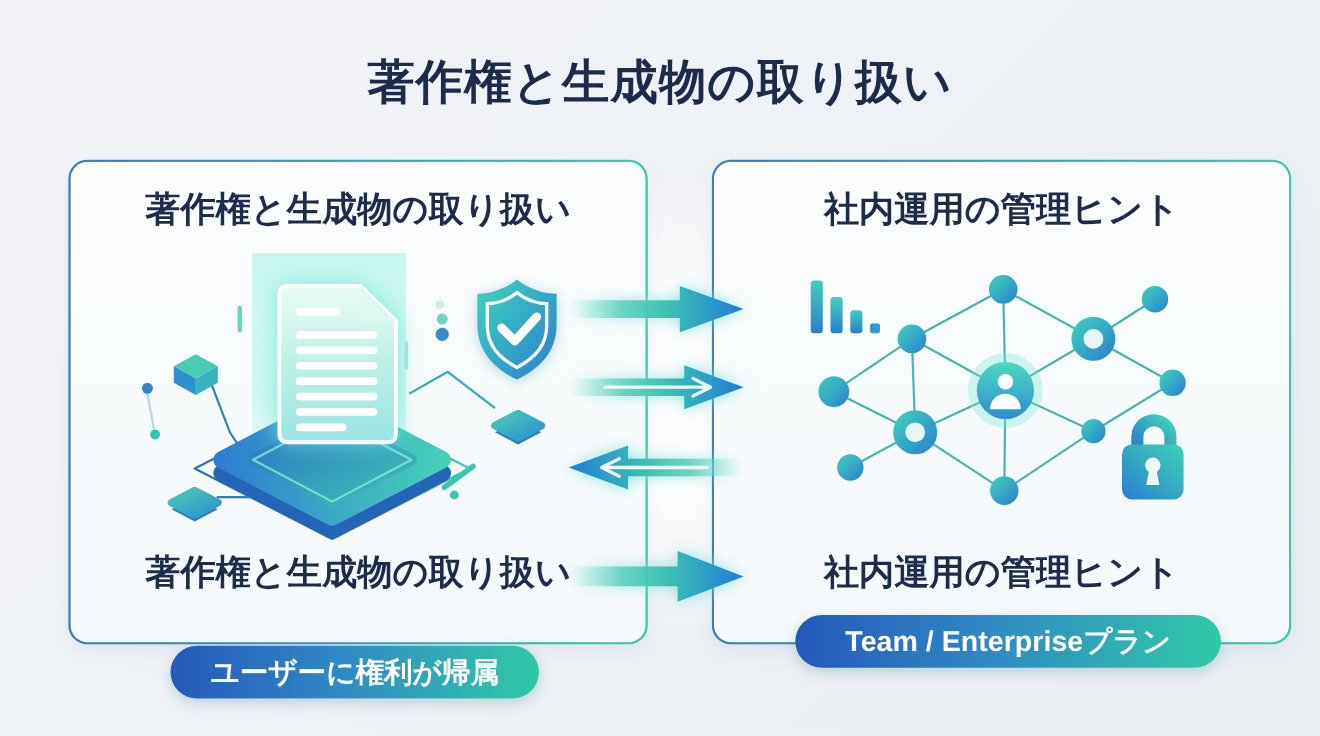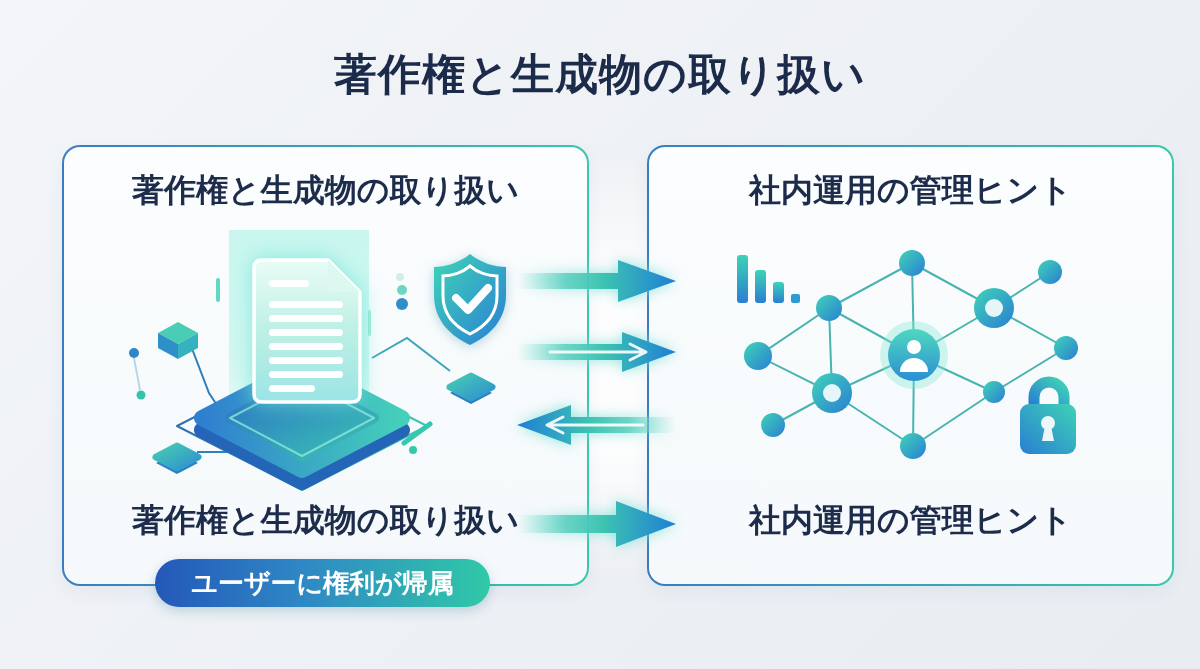--- a/index.html
+++ b/index.html
@@ -35,21 +35,21 @@
   .panel h2.top{top:22px;}
   .panel h2.bottom{top:352px;}
   .illus{position:absolute;left:0;top:83px;width:519px;height:300px;}
   .badge{
     position:absolute;top:412px;height:48px;border-radius:24px;
     background:linear-gradient(90deg,#2458ba 0%,#2f89c4 45%,#30c9a7 100%);
     color:#ffffff;font-size:26px;font-weight:700;
     display:flex;align-items:center;justify-content:center;
     box-shadow:0 4px 12px rgba(40,120,150,0.25);
   }
-  .badge.left-badge{left:91px;width:335px;}
+  .badge.left-badge{left:91px;width:335px;margin-top:28px;}
   .badge.right-badge{left:74px;width:387px;}
   .arrow{position:absolute;filter:drop-shadow(0 0 7px rgba(125,225,215,0.85));}
   .arrow.flip{transform:scaleX(-1);}
 </style>
 </head>
 <body>
 
 <div class="canvas">
 
   <h1 class="page-title">著作権と生成物の取り扱い</h1>
@@ -234,20 +234,21 @@
 
       <g>
         <path d="M385 176 v-9 a15 15 0 0 1 30 0 v9" fill="none" stroke="url(#lockGrad)" stroke-width="11" stroke-linecap="round"></path>
         <rect x="371" y="174" width="56" height="50" rx="9" fill="url(#lockGrad)"></rect>
         <circle cx="399" cy="193" r="7" fill="#eef7f8"></circle>
         <path d="M396 196 l-3 15 h12 l-3 -15 z" fill="#eef7f8"></path>
       </g>
     </svg>
 
     <h2 class="bottom">社内運用の管理ヒント</h2>
+    <div class="badge right-badge">Team / Enterpriseプラン</div>
   </section>
 
   <svg class="arrow" style="left:518px;top:254px;" width="160" height="54" viewBox="0 0 160 54">
     <defs>
       <linearGradient id="ar1" x1="0" y1="0" x2="1" y2="0">
         <stop offset="0" stop-color="#7ee0d0" stop-opacity="0"></stop>
         <stop offset="0.3" stop-color="#55cdbb" stop-opacity="0.8"></stop>
         <stop offset="0.55" stop-color="#3cc2b2"></stop>
         <stop offset="1" stop-color="#1f7ed6"></stop>
       </linearGradient>

